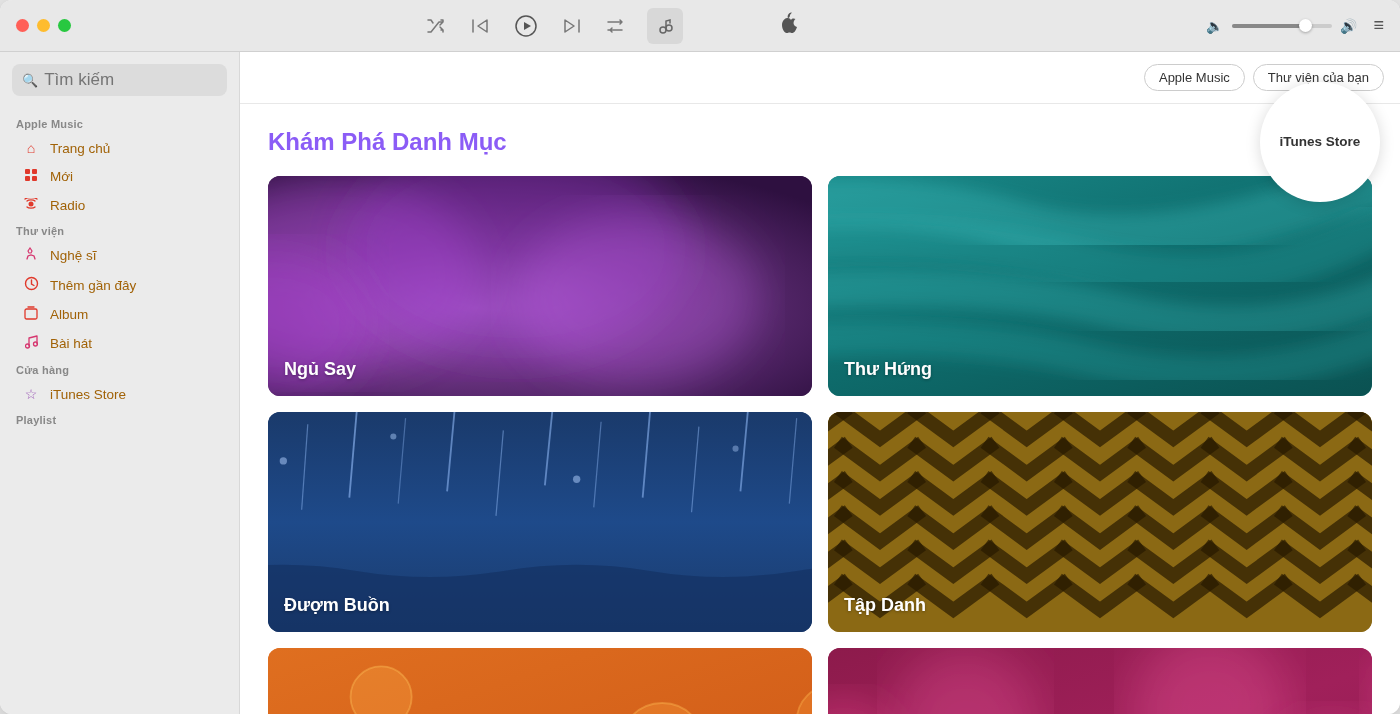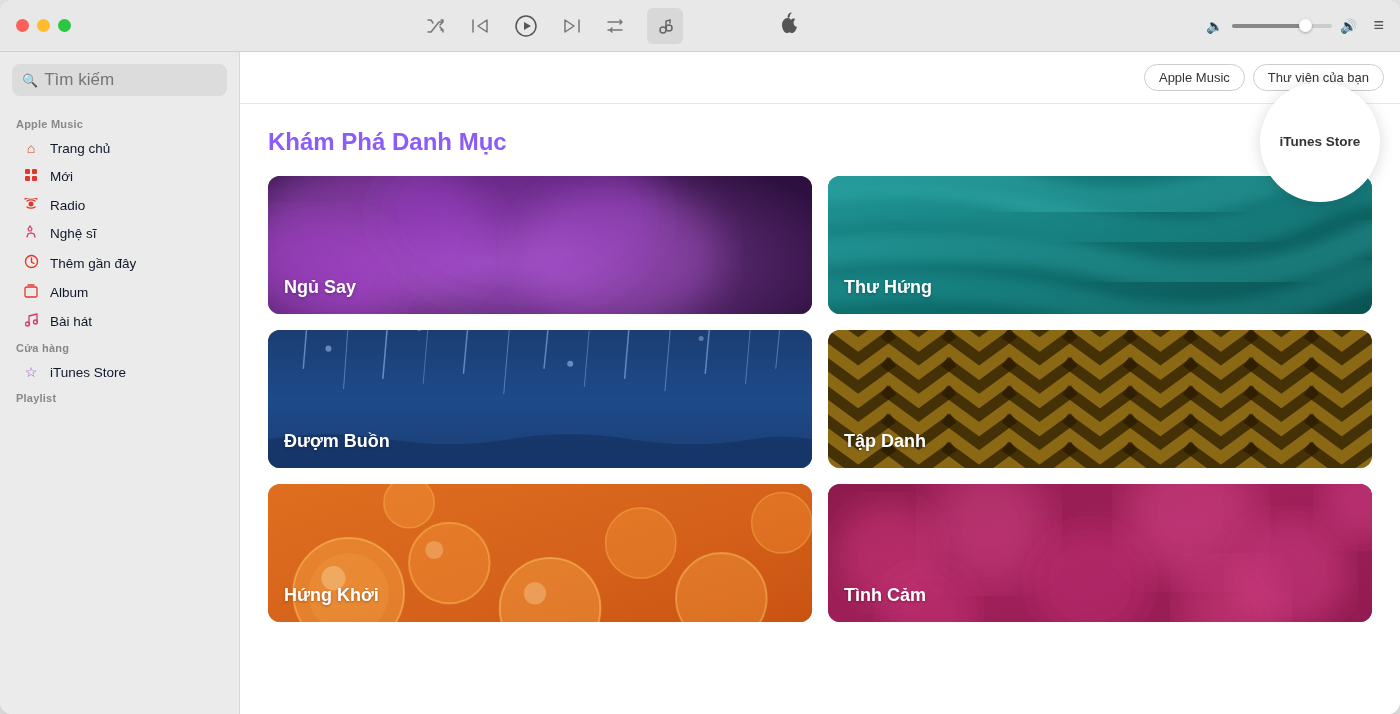--- a/index.html
+++ b/index.html
@@ -188,21 +188,21 @@
     }
 
     .sidebar-item-icon {
       font-size: 14px;
       width: 18px;
       text-align: center;
     }
 
     .sidebar-item-text {
       font-size: 13.5px;
-      color: #0f172a;
+      color: #a16207;
     }
 
     .icon-red { color: #e0392b; }
     .icon-pink { color: #d6366f; }
 
     
     .content {
       flex: 1;
       display: flex;
       flex-direction: column;
@@ -268,21 +268,21 @@
       margin-bottom: 20px;
     }
 
     .category-grid {
       display: grid;
       grid-template-columns: 1fr 1fr;
       gap: 16px;
     }
 
     .category-card {
-      height: 138px;
+      height: 220px;
       border-radius: 12px;
       overflow: hidden;
       position: relative;
       cursor: pointer;
     }
 
     .category-card-bg {
       width: 100%;
       height: 100%;
       position: absolute;
@@ -434,20 +434,21 @@
           <svg width="16" height="12" viewBox="0 0 16 12" fill="none">
             <circle cx="8" cy="6" r="2.5" fill="#e0392b"></circle>
             <path d="M4 3C5.5 1.5 10.5 1.5 12 3" stroke="#e0392b" stroke-width="1.3" stroke-linecap="round" fill="none"></path>
             <path d="M2 1C4.5 -1 11.5 -1 14 1" stroke="#e0392b" stroke-width="1.3" stroke-linecap="round" fill="none"></path>
             <path d="M4 9C5.5 10.5 10.5 10.5 12 9" stroke="#e0392b" stroke-width="1.3" stroke-linecap="round" fill="none"></path>
           </svg>
         </span>
         <span class="sidebar-item-text">Radio</span>
       </div>
 
+      <div class="sidebar-section-label">Thư viện</div>
       <div class="sidebar-item">
         <span class="sidebar-item-icon icon-pink">
           <svg width="14" height="14" viewBox="0 0 14 14" fill="none">
             <path d="M3 12l1-3 3-1 3 1 1 3" stroke="#d6366f" stroke-width="1.3" stroke-linecap="round"></path>
             <path d="M4 4l2-3 2 3-1 2H5L4 4z" stroke="#d6366f" stroke-width="1.2" fill="none"></path>
           </svg>
         </span>
         <span class="sidebar-item-text">Nghệ sĩ</span>
       </div>
       <div class="sidebar-item">

